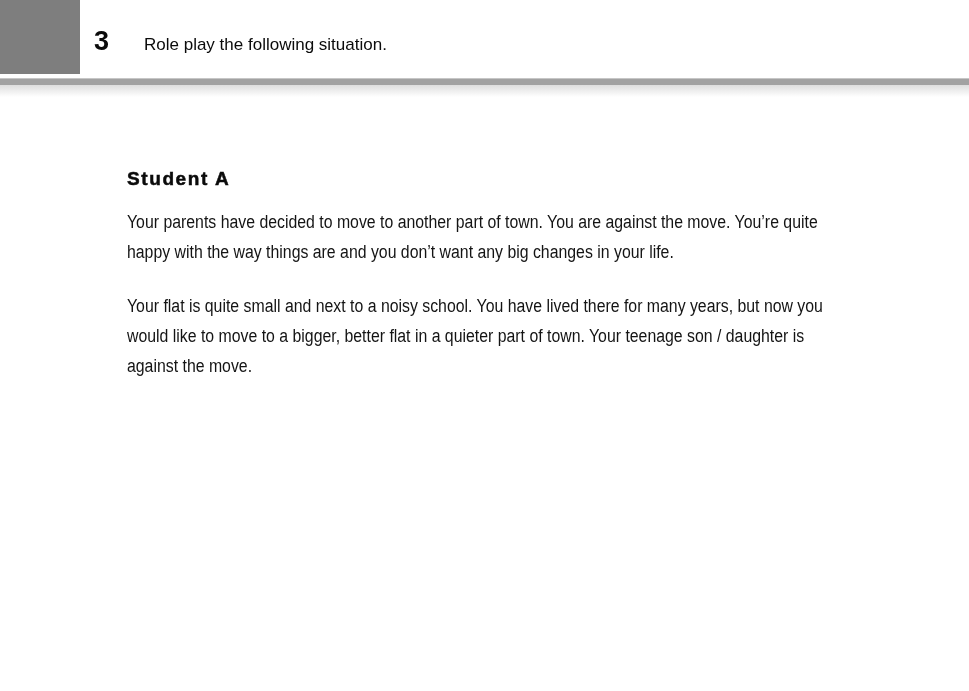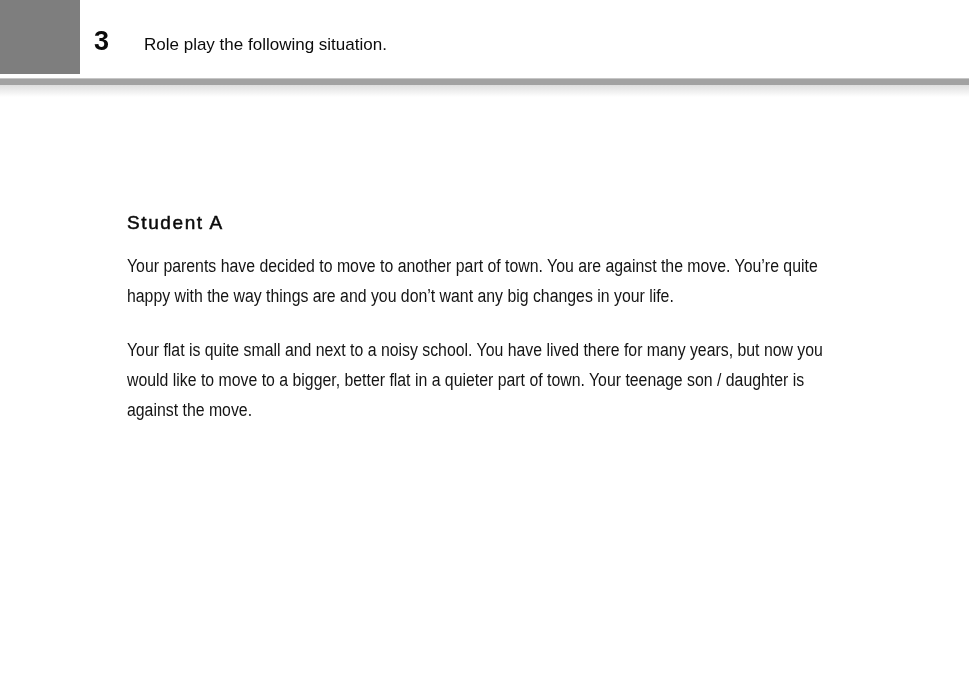--- a/index.html
+++ b/index.html
@@ -46,26 +46,25 @@
 
   
   .content {
     position: absolute; left: 127px; top: 169px;
     width: 780px;
   }
   .section + .section { margin-top: 24px; }
   .section-heading {
     font-size: 19px;
     line-height: 19px;
-    font-weight: 400;
+    font-weight: 700;
     letter-spacing: 1.6px;
     color: #0b0b0b;
     -webkit-text-stroke: 0.5px #0b0b0b;
     margin-bottom: 19px;
-    margin-top: 44px;
   }
   .text-line {
     font-size: 18px;
     line-height: 30px;
     height: 30px;
     white-space: nowrap;
     transform: scaleX(0.88);
     transform-origin: 0 0;
     color: #141414;
   }

